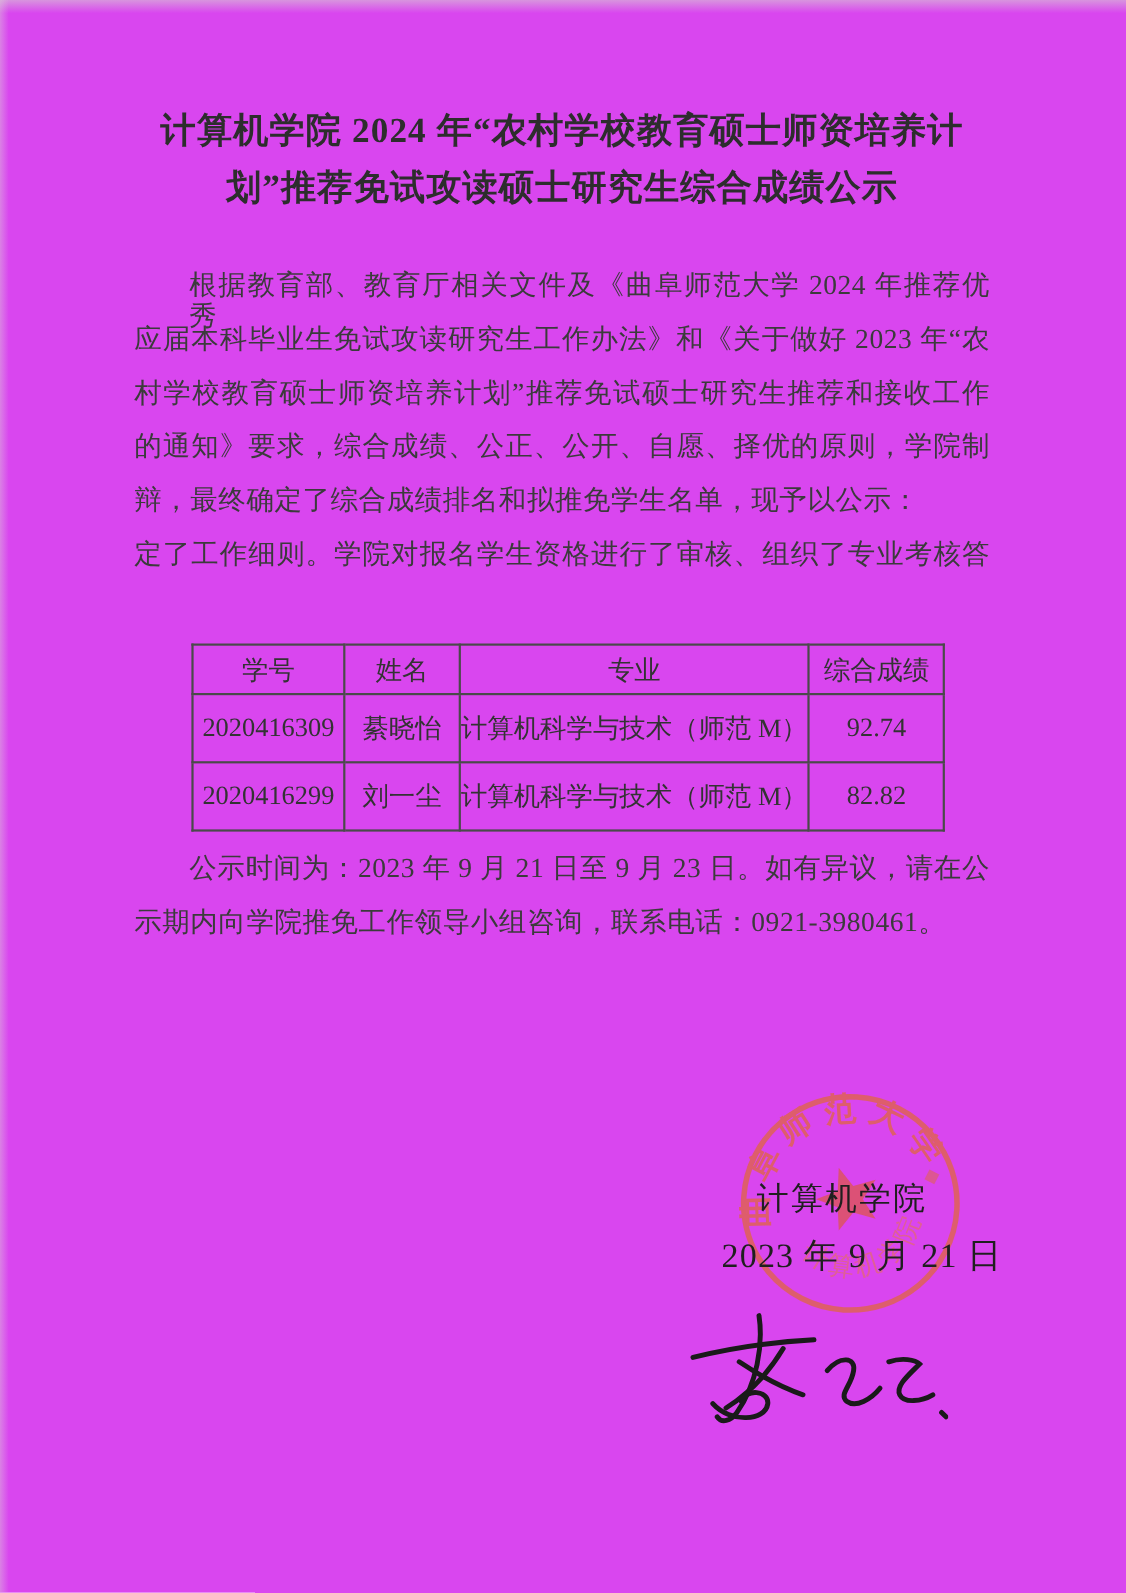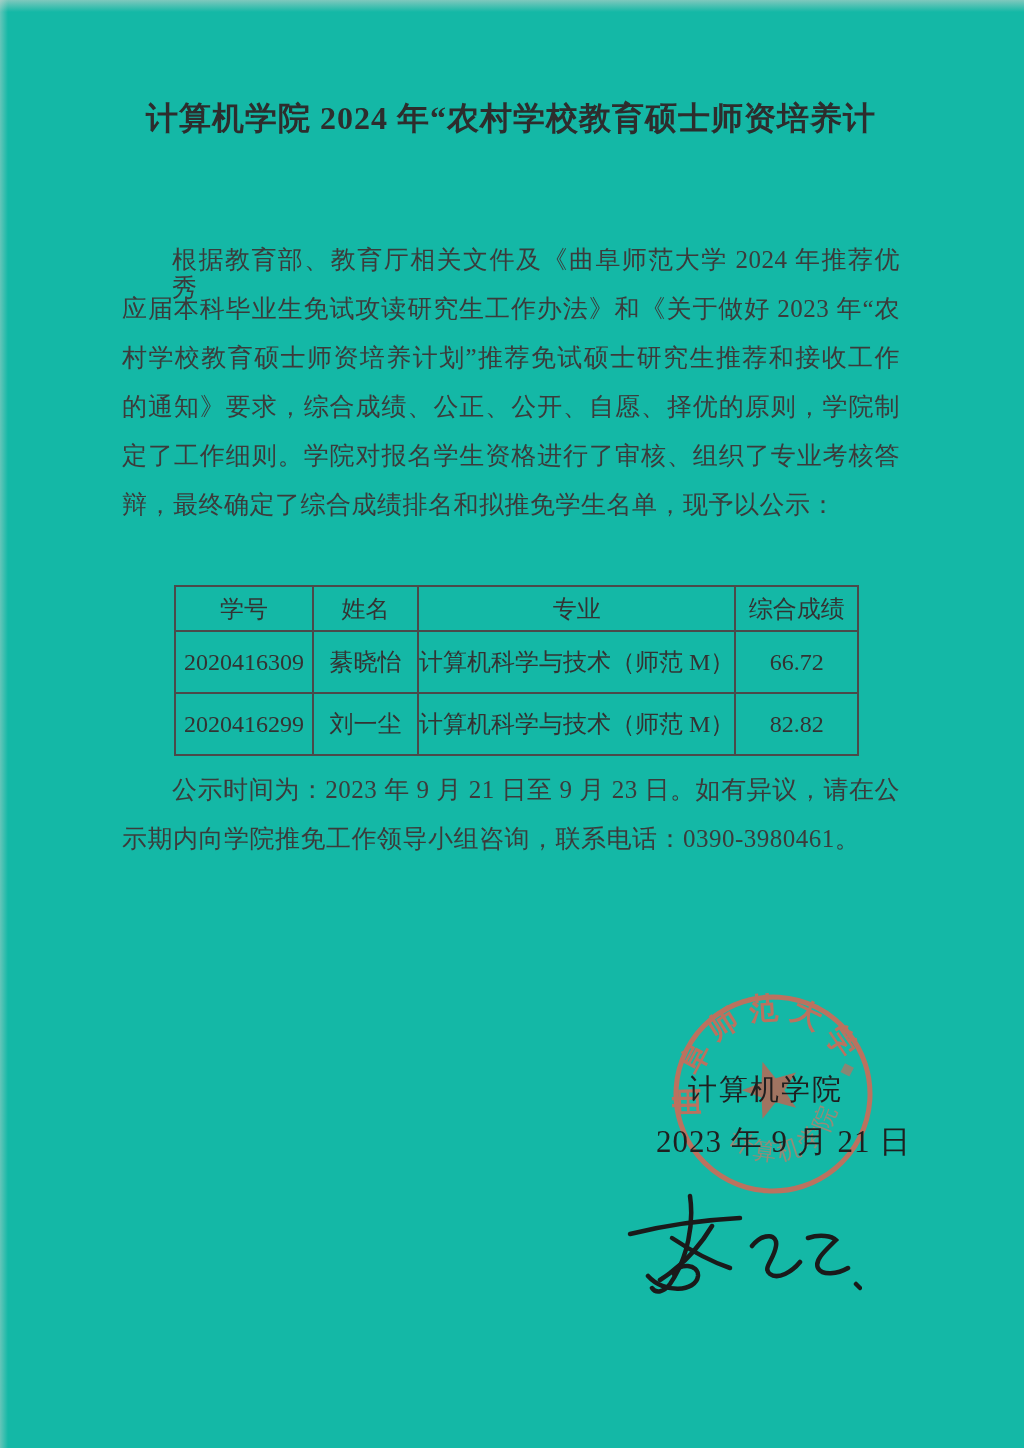--- a/index.html
+++ b/index.html
@@ -1,21 +1,21 @@
 <!DOCTYPE html>
 <html><head>
 <meta charset="utf-8">
 <style>
   html,body { margin:0; padding:0; background:#ffffff; }
   .page {
     position: relative;
     width: 1024px;
     height: 1448px;
     margin: 0 auto;
-    background: #14b8a6;
+    background: #d946ef;
     overflow: hidden;
     font-family: "Liberation Serif", "DejaVu Serif", serif;
     color: #3a3a3a;
   }
   .scan-edge-top {
     position:absolute; left:0; top:0; width:100%; height:12px;
     background: linear-gradient(180deg, rgba(215,213,208,.55), rgba(255,255,255,0));
   }
   .scan-edge-left {
     position:absolute; left:0; top:0; width:8px; height:100%;
@@ -62,57 +62,58 @@
 </style>
 </head>
 <body>
 
 <div class="page">
   <div class="scan-edge-top"></div>
   <div class="scan-edge-left"></div>
 
   <div class="doc-title">
     <div>计算机学院 2024 年“农村学校教育硕士师资培养计</div>
+    <div>划”推荐免试攻读硕士研究生综合成绩公示</div>
   </div>
 
   <div class="para" id="para1">
     <div class="ln jline indent">根据教育部、教育厅相关文件及《曲阜师范大学 2024 年推荐优秀</div>
     <div class="ln jline">应届本科毕业生免试攻读研究生工作办法》和《关于做好 2023 年“农</div>
     <div class="ln jline">村学校教育硕士师资培养计划”推荐免试硕士研究生推荐和接收工作</div>
     <div class="ln jline">的通知》要求，综合成绩、公正、公开、自愿、择优的原则，学院制</div>
+    <div class="ln lline">辩，最终确定了综合成绩排名和拟推免学生名单，现予以公示：</div>
     <div class="ln jline">定了工作细则。学院对报名学生资格进行了审核、组织了专业考核答</div>
-    <div class="ln lline">辩，最终确定了综合成绩排名和拟推免学生名单，现予以公示：</div>
   </div>
 
   <table class="score-table">
     <tbody>
         <tr class="hdr">
       <th class="c0">学号</th>
       <th class="c1">姓名</th>
       <th class="c2">专业</th>
       <th class="c3">综合成绩</th>
     </tr>
     <tr>
       <td>2020416309</td>
       <td>綦晓怡</td>
       <td>计算机科学与技术（师范 M）</td>
-      <td>66.72</td>
+      <td>92.74</td>
     </tr>
     <tr>
       <td>2020416299</td>
       <td>刘一尘</td>
       <td>计算机科学与技术（师范 M）</td>
       <td>82.82</td>
     </tr>
   </tbody>
     </table>
 
   <div class="para" id="para2">
     <div class="ln jline indent">公示时间为：2023 年 9 月 21 日至 9 月 23 日。如有异议，请在公</div>
-    <div class="ln lline">示期内向学院推免工作领导小组咨询，联系电话：0390-3980461。</div>
+    <div class="ln lline">示期内向学院推免工作领导小组咨询，联系电话：0921-3980461。</div>
   </div>
 
   <svg class="seal-svg" viewBox="0 0 230 230">
     <g transform="rotate(-18 115 115)" opacity="0.82">
       <circle cx="115" cy="115" r="97" fill="none" stroke="#e06350" stroke-width="5"></circle>
       <polygon points="115,81 122.4,100.8 143.5,101.7 127,114.9 132.6,135.3 115,123.6 97.4,135.3 103,114.9 86.5,101.7 107.6,100.8" fill="#dd5743" opacity="0.85"></polygon>
       <path id="sealTopArc" d="M 43.6 141 A 76 76 0 1 1 186.4 141" fill="none"></path>
       <text font-size="30" fill="#e06350" letter-spacing="9" font-weight="bold" font-family="Liberation Serif, serif">
         <textPath href="#sealTopArc" startOffset="50%" text-anchor="middle">曲阜师范大学</textPath>
       </text>

